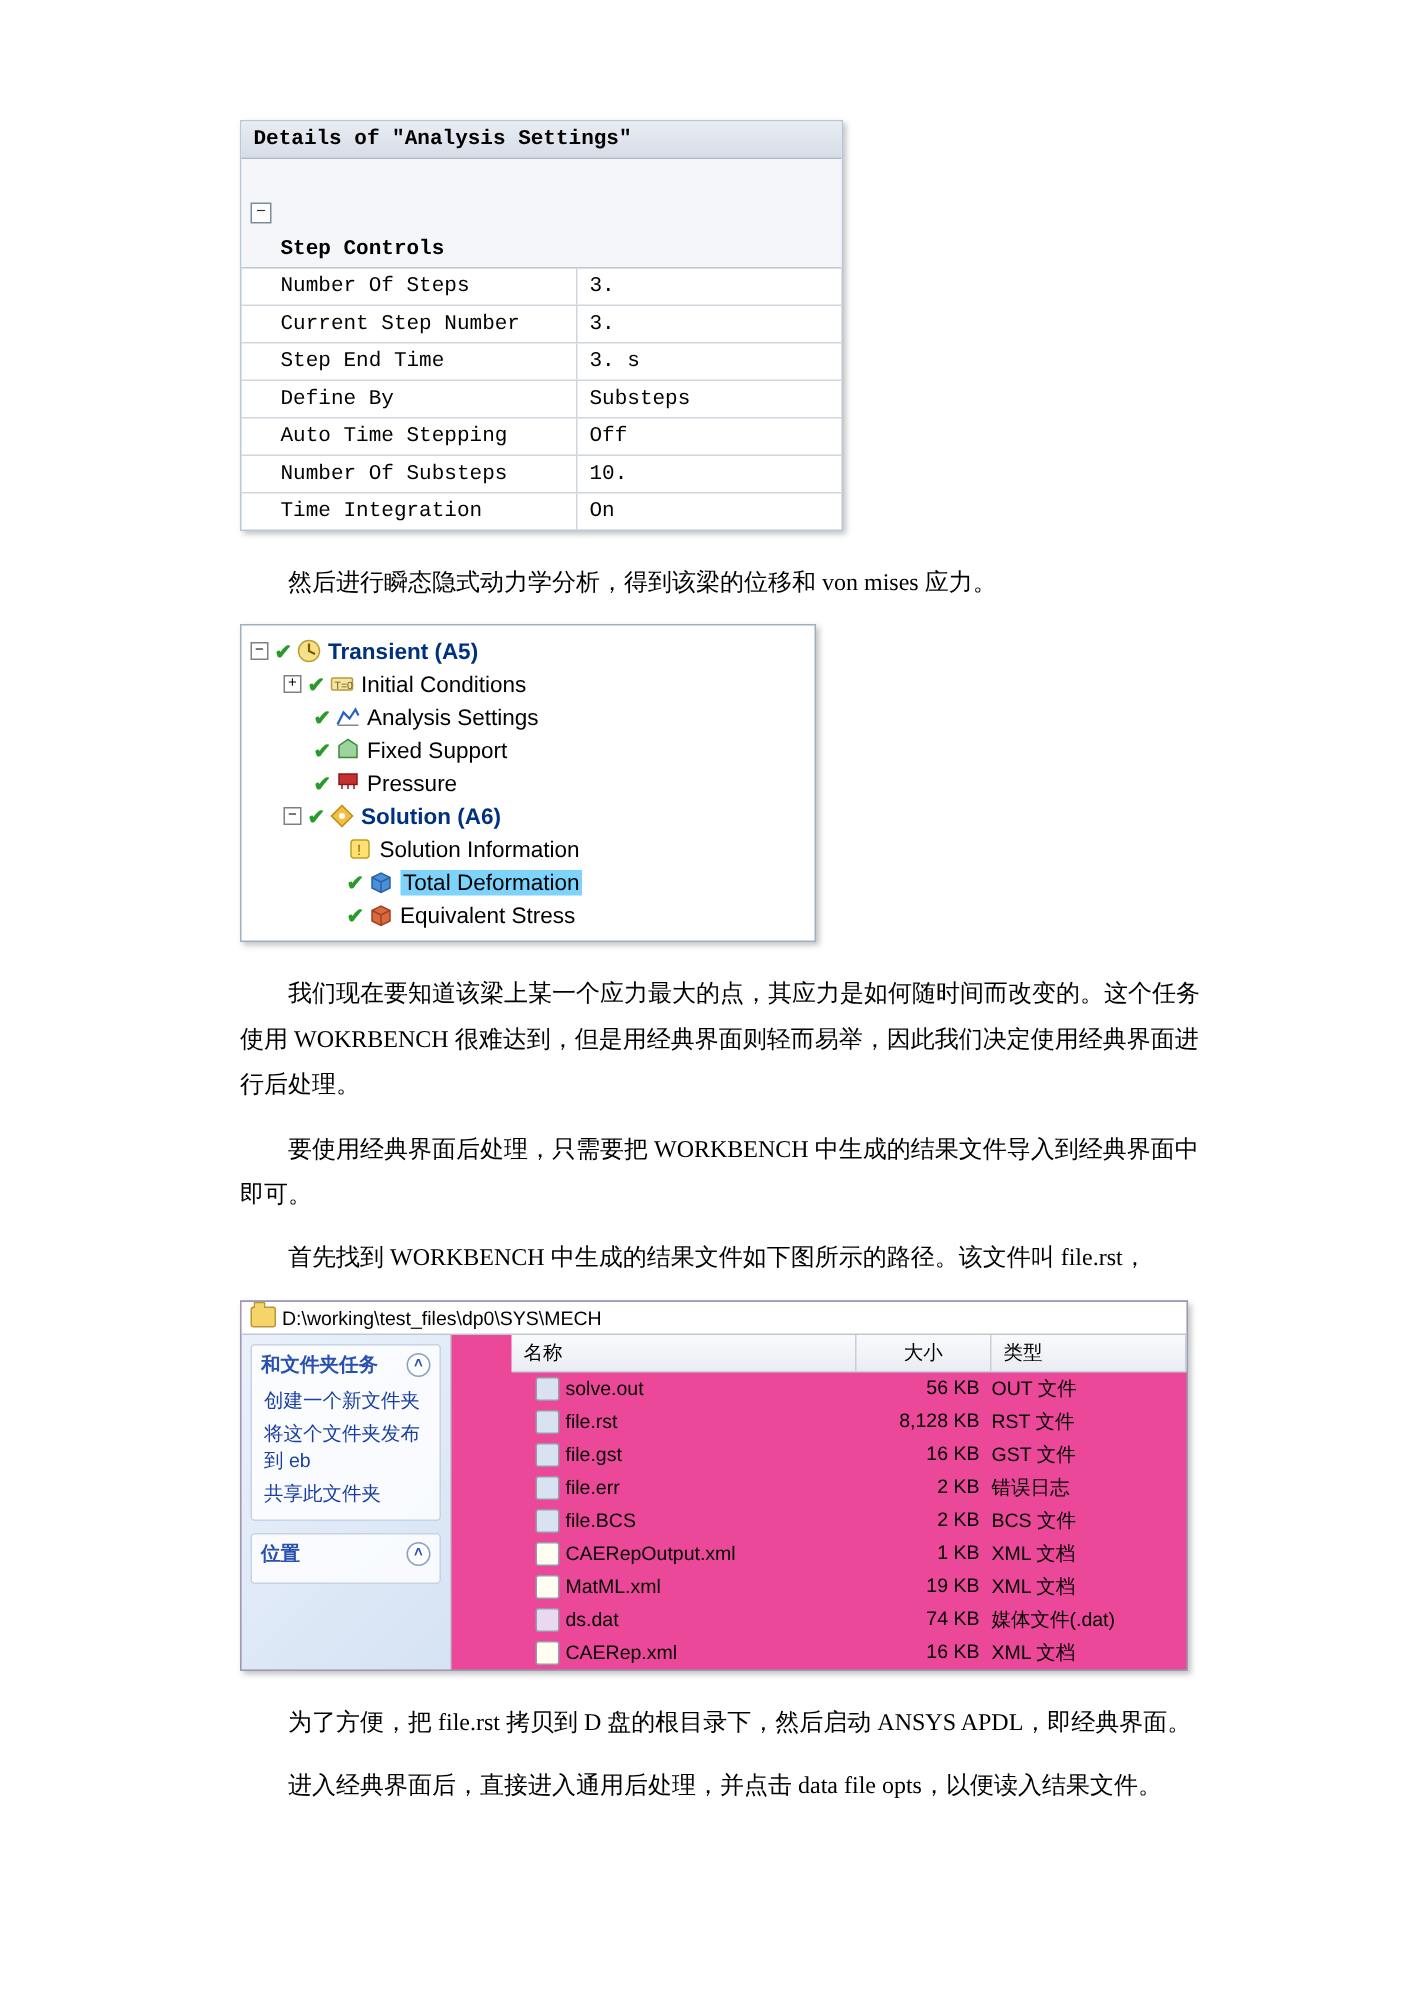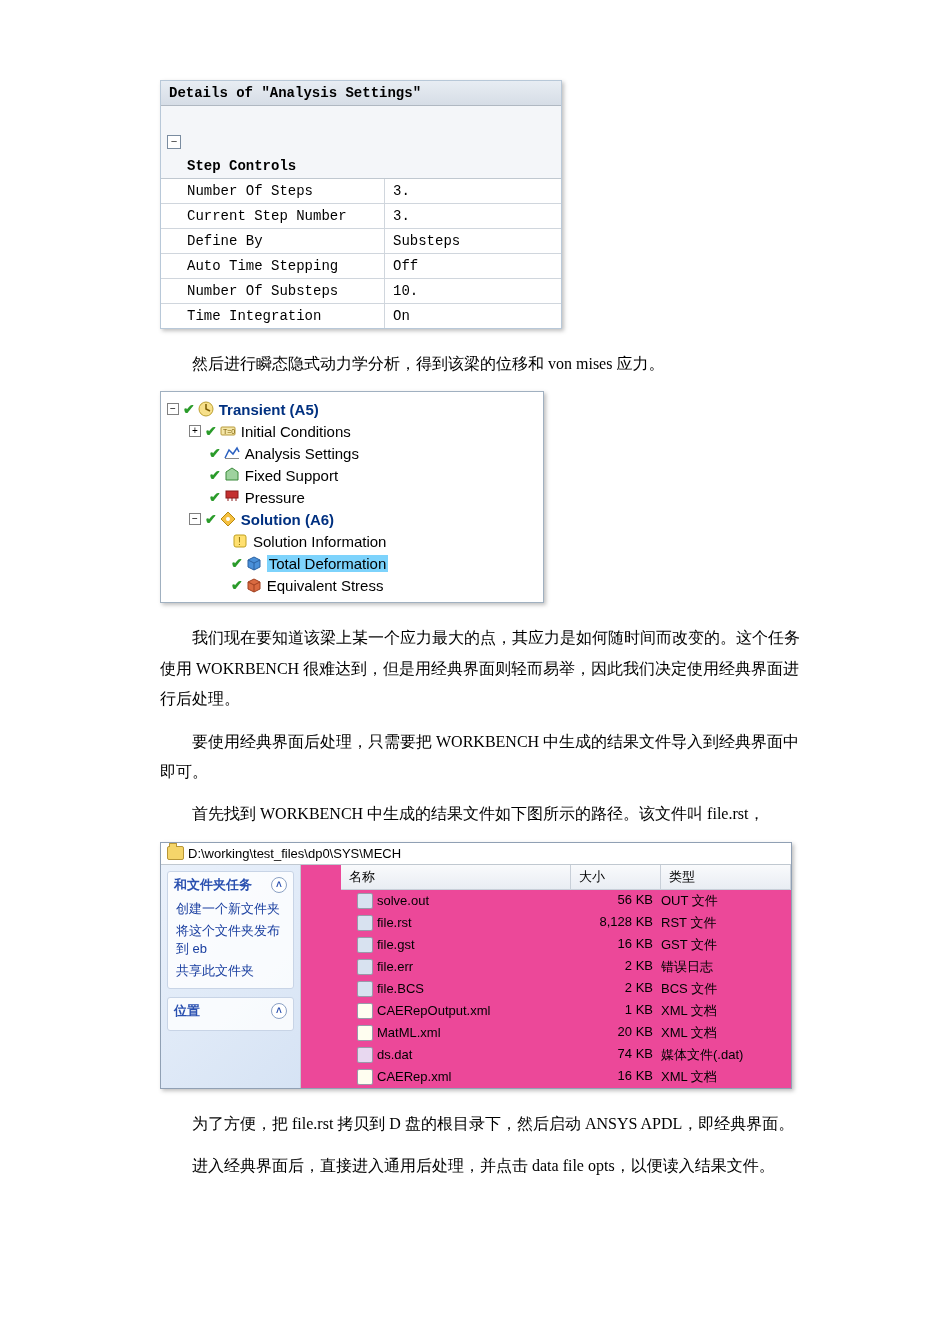--- a/index.html
+++ b/index.html
@@ -175,21 +175,21 @@
     display:flex;
     border-bottom:1px solid #c8cfd8;
     background:linear-gradient(#f9fafc,#e9edf3);
   }
   .explorer-col {
     padding:3px 8px;
     border-right:1px solid #c8cfd8;
     box-sizing:border-box;
   }
   .col-name { flex:1 1 auto; }
-  .col-size { width:90px; text-align:left; }
+  .col-size { width:90px; text-align:center; }
   .col-type { width:130px; }
   .file-row { display:flex; padding:2px 0; }
   .file-name { flex:1 1 auto; display:flex; align-items:center; gap:4px; padding-left:16px; }
   .file-size { width:90px; text-align:right; padding-right:8px; }
   .file-type { width:130px; }
   .fico {
     width:14px; height:14px; display:inline-block;
     border:1px solid #99a;
     border-radius:2px;
     background:#fff;
@@ -224,20 +224,24 @@
       </div>
       <div class="details-row">
         <div class="details-cell-label">Number Of Steps</div>
         <div class="details-cell-value">3.</div>
       </div>
       <div class="details-row">
         <div class="details-cell-label">Current Step Number</div>
         <div class="details-cell-value">3.</div>
       </div>
       <div class="details-row">
+        <div class="details-cell-label">Step End Time</div>
+        <div class="details-cell-value">3. s</div>
+      </div>
+      <div class="details-row">
         <div class="details-cell-label">Define By</div>
         <div class="details-cell-value">Substeps</div>
       </div>
       <div class="details-row">
         <div class="details-cell-label">Auto Time Stepping</div>
         <div class="details-cell-value">Off</div>
       </div>
       <div class="details-row">
         <div class="details-cell-label">Number Of Substeps</div>
         <div class="details-cell-value">10.</div>
@@ -450,21 +454,21 @@
               <span>CAERepOutput.xml</span>
             </div>
           <div class="file-size">1 KB</div>
           <div class="file-type">XML 文档</div>
         </div>
         <div class="file-row">
           <div class="file-name">
               <span class="fico xml"></span>
               <span>MatML.xml</span>
             </div>
-          <div class="file-size">20 KB</div>
+          <div class="file-size">19 KB</div>
           <div class="file-type">XML 文档</div>
         </div>
         <div class="file-row">
           <div class="file-name">
               <span class="fico dat"></span>
               <span>ds.dat</span>
             </div>
           <div class="file-size">74 KB</div>
           <div class="file-type">媒体文件(.dat)</div>
         </div>

